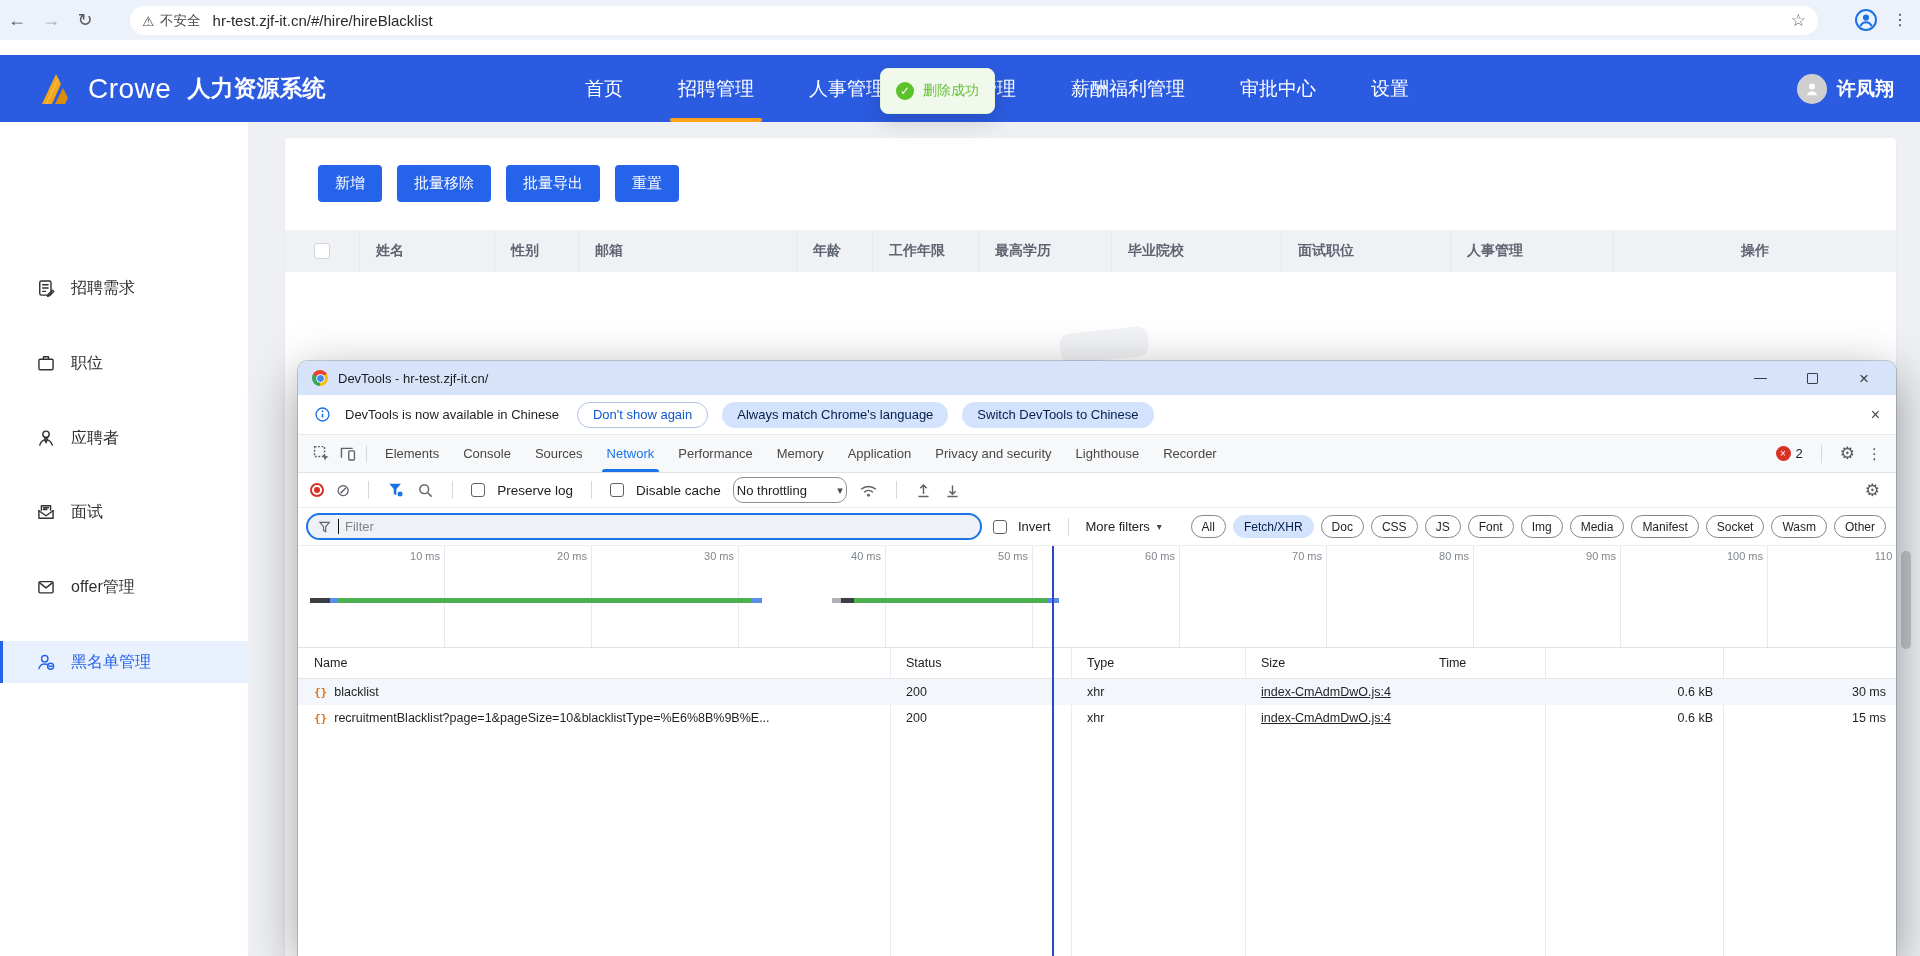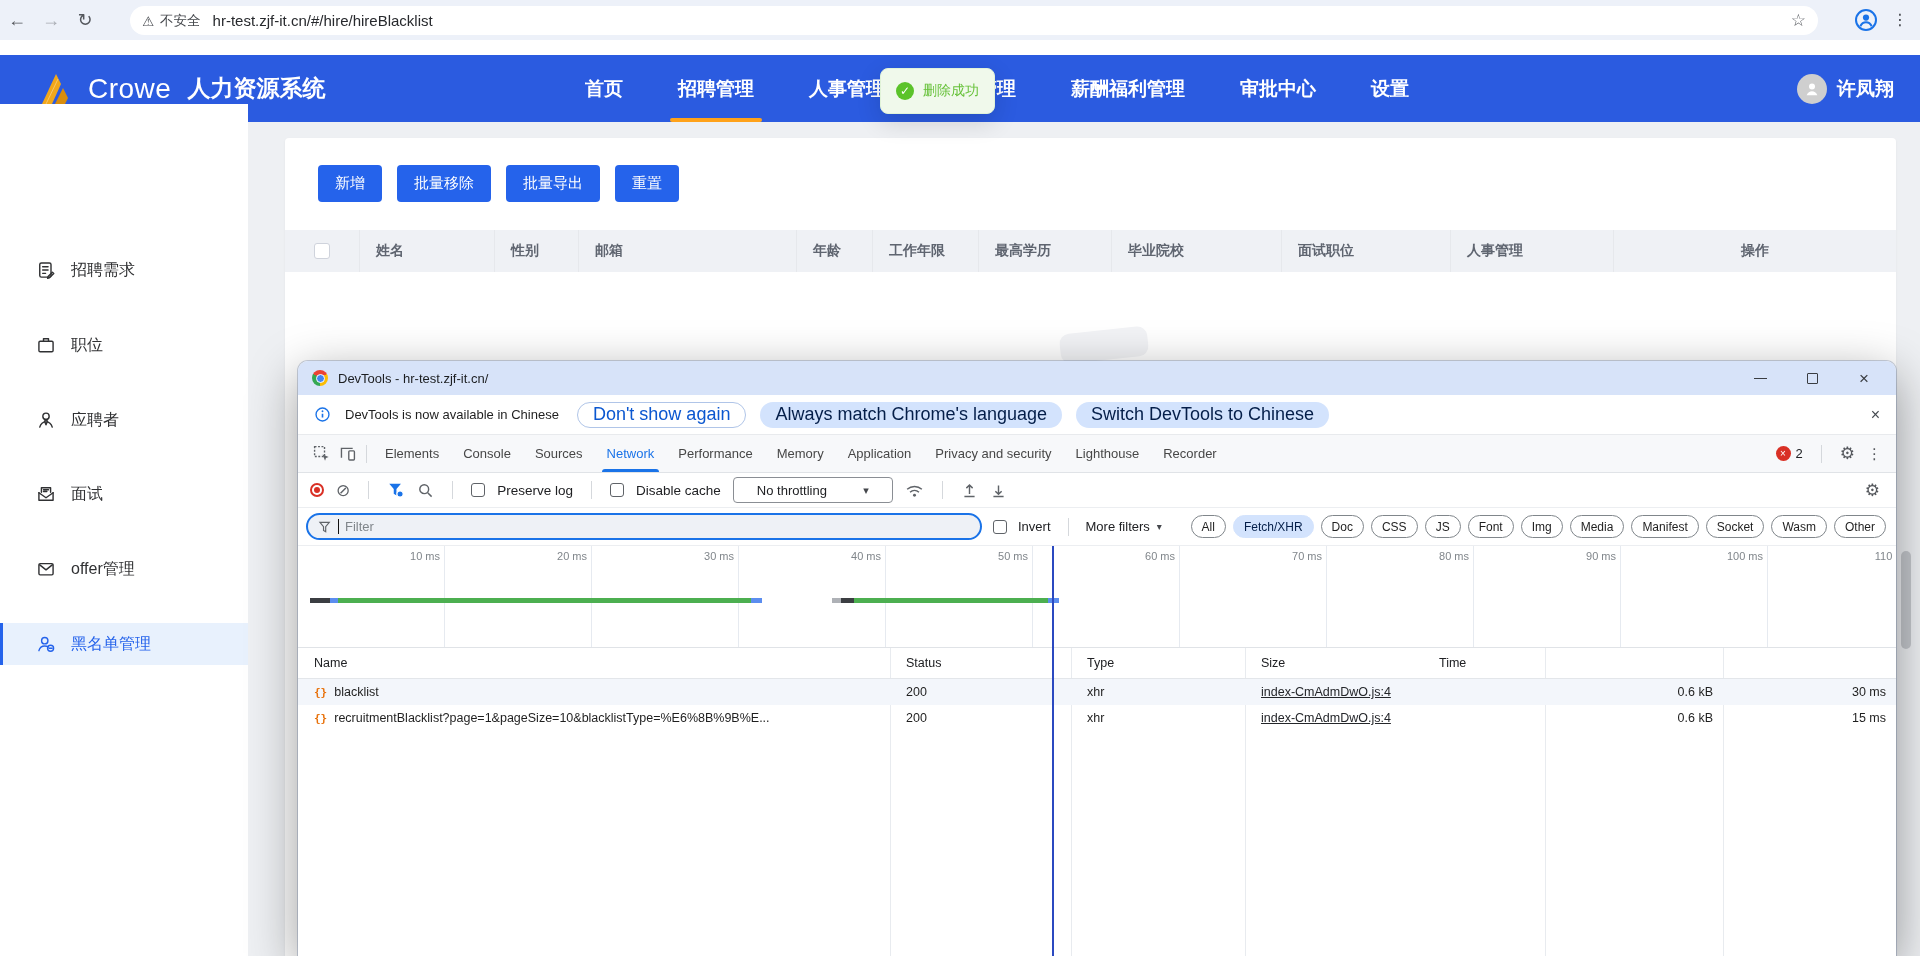--- a/index.html
+++ b/index.html
@@ -15,31 +15,31 @@
   #omni-star{margin-left:auto;font-size:17px;color:#5b5e63;cursor:pointer}
   #profile-btn{position:absolute;right:42px;top:8px;width:24px;height:24px;cursor:pointer}
   #menu-btn{position:absolute;right:10px;top:8px;width:20px;height:24px;font-size:16px;color:#474a4f;text-align:center;line-height:24px;cursor:pointer}
   #top-gap{position:absolute;top:40px;height:15px;left:0;right:0;background:#fff}
   
   #app-header{position:absolute;top:55px;height:67px;left:0;right:0;background:#2b5be0;color:#fff}
   #brand{position:absolute;left:34px;top:0;height:100%;display:flex;align-items:center;gap:10px}
   #brand-name{font-size:28px;letter-spacing:.5px}
   #app-title{font-size:23px;font-weight:700;margin-left:6px}
   #nav{position:absolute;left:585px;top:0;bottom:0;display:flex;gap:55px;align-items:center}
-  .nav-item{font-size:19px;font-weight:700;height:100%;display:flex;align-items:center;position:relative;cursor:pointer;white-space:nowrap}
+  .nav-item{font-size:19px;font-weight:400;height:100%;display:flex;align-items:center;position:relative;cursor:pointer;white-space:nowrap}
   .nav-item.active::after{content:"";position:absolute;left:-8px;right:-8px;bottom:0;height:4px;background:#ffa21a;border-radius:2px}
   #user{position:absolute;right:26px;top:0;height:100%;display:flex;align-items:center;gap:10px}
   #avatar{width:30px;height:30px;border-radius:50%;background:#cfcfcf;display:flex;align-items:center;justify-content:center}
   #user-name{font-size:19px;font-weight:700}
   
   #toast{position:absolute;left:880px;top:68px;height:46px;padding:0 15px;background:#f0f9eb;border:1px solid #e1f3d8;border-radius:8px;box-shadow:0 8px 24px rgba(0,0,0,.14);display:flex;align-items:center;gap:9px;z-index:60}
   #toast-check{width:18px;height:18px;border-radius:50%;background:#5bc32a;color:#fff;font-size:12px;display:flex;align-items:center;justify-content:center;flex:0 0 auto}
   #toast-msg{font-size:14px;color:#67c23a;white-space:nowrap}
   
-  #sidebar{position:absolute;top:104px;bottom:0;left:0;width:248px;background:#fff}
+  #sidebar{position:absolute;top:122px;bottom:0;left:0;width:248px;background:#fff}
   .side-item{position:absolute;left:0;right:0;height:42px;display:flex;align-items:center;padding-left:36px;gap:15px;font-size:16px;color:#303133;cursor:pointer}
   .side-item svg{width:20px;height:20px;flex:0 0 auto}
   .side-item.active{background:#e8f1fd;color:#2563eb}
   .side-item.active::before{content:"";position:absolute;left:0;top:0;bottom:0;width:3px;background:#2563eb}
   
   #main-card{position:absolute;left:285px;top:138px;right:24px;bottom:0;background:#fff;border-radius:4px 4px 0 0;box-shadow:0 1px 3px rgba(0,0,0,.05)}
   #action-row{position:absolute;left:33px;top:27px;display:flex;gap:15px}
   .btn-primary{height:37px;padding:0 17px;background:#2563eb;color:#fff;border:none;border-radius:4px;font-size:15px;cursor:pointer;font-family:inherit}
   #main-thead{position:absolute;left:0;right:0;top:92px;height:42px;background:#eff1f5;display:flex;align-items:center;font-size:14px;font-weight:700;color:#5f6570}
   .mcol{height:100%;display:flex;align-items:center;padding-left:16px;border-right:1px solid #e6e8ec;white-space:nowrap}
@@ -55,42 +55,42 @@
   .chrome-logo{width:16px;height:16px;border-radius:50%;background:conic-gradient(from -60deg,#ea4335 0 120deg,#fbbc04 120deg 240deg,#34a853 240deg 360deg);position:relative;flex:0 0 auto}
   .chrome-logo::after{content:"";position:absolute;inset:3.5px;background:#4285f4;border:1.8px solid #fff;border-radius:50%}
   .dt-title{font-size:13px;color:#1c1e21}
   .dt-controls{position:absolute;right:6px;top:0;height:34px;display:flex}
   .dt-ctl{width:52px;display:flex;align-items:center;justify-content:center;cursor:pointer;color:#3a3d42}
   .ctl-min{width:13px;height:0;border-top:1.6px solid #3a3d42}
   .ctl-max{width:11px;height:11px;border:1.6px solid #3a3d42;border-radius:1px}
   .ctl-close{font-size:17px;line-height:1}
   .dt-infobar{height:40px;display:flex;align-items:center;border-bottom:1px solid #e8eaed;padding:0 16px;gap:14px;background:#fff}
   .ib-msg{font-size:13px;color:#1f1f1f;white-space:nowrap}
-  .ib-btn{height:26px;border-radius:13px;padding:0 15px;font-size:18px;display:flex;align-items:center;cursor:pointer;white-space:nowrap}
+  .ib-btn{height:26px;border-radius:13px;padding:0 15px;font-size:13px;display:flex;align-items:center;cursor:pointer;white-space:nowrap}
   .ib-outline{color:#0b57d0;border:1px solid #b0c5e8;background:#fff;margin-left:4px}
   .ib-tonal{background:#d3e3fd;color:#041e49}
   .ib-close{margin-left:auto;font-size:16px;color:#454a50;cursor:pointer}
   .dt-tabbar{height:38px;background:#f7f8fa;display:flex;align-items:center;border-bottom:1px solid #e0e3e7;padding-left:10px}
   .tb-icon{width:26px;display:flex;justify-content:center;cursor:pointer}
   .vdiv{width:1px;height:18px;background:#d5d8dc;margin:0 6px;flex:0 0 auto}
   .dt-tab{padding:0 12px;height:100%;display:flex;align-items:center;color:#474747;position:relative;cursor:pointer;white-space:nowrap;font-size:13px}
   .dt-tab.active{color:#1a73e8}
   .dt-tab.active::after{content:"";position:absolute;left:7px;right:7px;bottom:0;height:3px;background:#1a73e8;border-radius:3px 3px 0 0}
   .tabbar-right{margin-left:auto;display:flex;align-items:center;gap:12px;padding-right:14px}
   .err-badge{display:flex;gap:5px;align-items:center;cursor:pointer}
   .err-dot{width:15px;height:15px;border-radius:50%;background:#d93025;color:#fff;font-size:10px;line-height:15px;text-align:center}
   .gear{font-family:"DejaVu Sans",sans-serif;font-size:17px;color:#55585d;cursor:pointer;line-height:1}
   .kebab{font-family:"DejaVu Sans",sans-serif;font-size:15px;color:#55585d;cursor:pointer}
   .dt-toolbar{height:35px;display:flex;align-items:center;border-bottom:1px solid #eceef1;padding:0 12px;gap:12px;background:#fff}
   .rec{width:14px;height:14px;border-radius:50%;border:2px solid #d93025;position:relative;cursor:pointer;flex:0 0 auto}
   .rec::after{content:"";position:absolute;inset:2px;background:#d93025;border-radius:50%}
   .tool-glyph{font-family:"DejaVu Sans",sans-serif;font-size:17px;color:#5f6368;cursor:pointer;line-height:1}
   .cb{width:14px;height:14px;border:1.6px solid #5f6368;border-radius:3px;background:#fff;cursor:pointer;flex:0 0 auto}
   .tool-label{font-size:13.5px;color:#202124;white-space:nowrap}
-  .sel{height:26px;width:160px;border:1px solid #8a8e94;border-radius:4px;display:flex;align-items:center;justify-content:space-between;padding:0 23px;font-size:13px;cursor:pointer;background:#fff}
+  .sel{height:26px;width:114px;border:1px solid #8a8e94;border-radius:10px;display:flex;align-items:center;justify-content:space-between;padding:0 3px;font-size:13px;cursor:pointer;background:#fff}
   .sel .caret{color:#44474c;font-family:"DejaVu Sans",sans-serif;font-size:11px}
   .toolbar-right{margin-left:auto;padding-right:4px}
   .dt-filterrow{height:38px;display:flex;align-items:center;border-bottom:1px solid #eceef1;padding:0 8px;gap:11px;background:#fff}
   .filter-pill{width:676px;height:27px;border-radius:14px;background:#eef1f6;border:2px solid #1a73e8;display:flex;align-items:center;padding:0 10px;gap:6px;cursor:text;flex:0 0 auto}
   .fp-caret{width:1px;height:15px;background:#111}
   .fp-ph{font-size:13px;color:#80868b}
   .dt-filterrow .tool-label{font-size:13px}
   .more-filters{display:flex;align-items:center;gap:7px;cursor:pointer;white-space:nowrap;font-size:13px;color:#202124}
   .more-filters .caret{font-family:"DejaVu Sans",sans-serif;font-size:10px;color:#44474c}
   .chips{margin-left:auto;display:flex;gap:7px;padding-right:2px}

